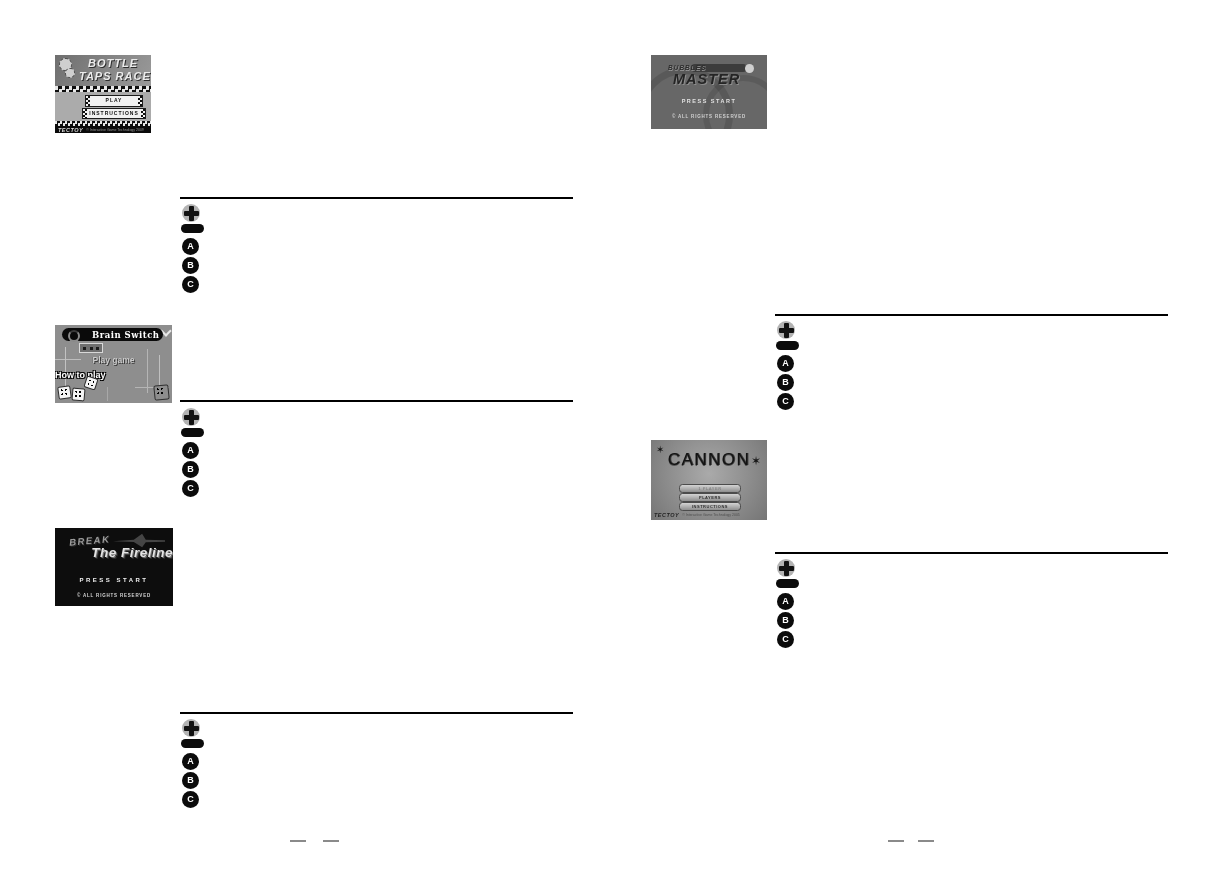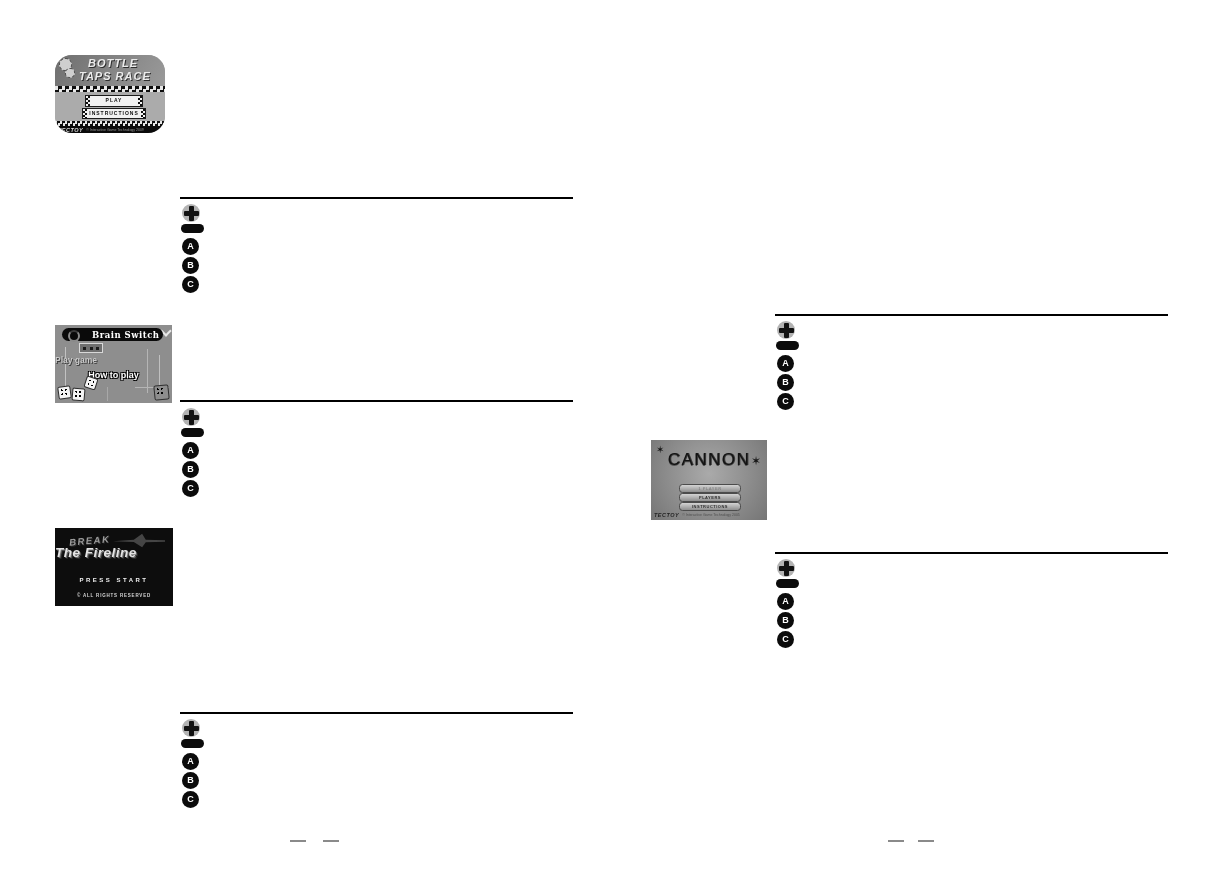--- a/index.html
+++ b/index.html
@@ -56,40 +56,40 @@
     background-position:10px 22px, 0px 34px, 92px 24px, 80px 62px, 52px 62px, 104px 30px;
     background-size:1px 42px, 26px 1px, 1px 44px, 34px 1px, 1px 14px, 1px 36px; }
   .bs-bar { position:absolute; left:7px; top:3px; width:101px; height:13px; background:#0a0a0a; border-radius:7px; }
   .bs-logo { position:absolute; left:6px; top:2px; width:8px; height:8px; border-radius:50%;
     border:2px solid #8a8a8a; border-top-color:#3a3a3a; }
   .bs-title { position:absolute; left:22px; top:2px; font-family:"DejaVu Serif", serif; font-weight:bold;
     font-size:8.5px; color:#ffffff; letter-spacing:0.5px;margin-left:8px; }
   .bs-chip { position:absolute; left:24px; top:18px; width:22px; height:8px; background:#6f6f6f;
     border:1px solid #d8d8d8; display:flex; align-items:center; justify-content:space-evenly; }
   .bs-chip i { width:3px; height:3px; background:#1a1a1a; display:block; }
-  .bs-menu1 { position:absolute; left:0; top:30px; width:100%; text-align:left; font-size:8.5px; font-weight:900;
+  .bs-menu1 { position:absolute; left:0; top:30px; width:100%; text-align:center; font-size:8.5px; font-weight:900;
     color:#cccccc; text-shadow:1px 1px 0 #3c3c3c, -0.5px -0.5px 0 #6a6a6a; }
-  .bs-menu2 { position:absolute; left:0; top:45px; width:100%; text-align:center; font-size:9px; font-weight:900;
+  .bs-menu2 { position:absolute; left:0; top:45px; width:100%; text-align:left; font-size:9px; font-weight:900;
     color:#ffffff; text-shadow:1px 1px 0 #000, -1px 1px 0 #000, 1px -1px 0 #000, -1px -1px 0 #000; }
   .die { position:absolute; border:1px solid #2e2e2e; border-radius:2px;
     background:
       radial-gradient(circle 1px at 3px 3px, #000 99%, transparent 100%),
       radial-gradient(circle 1px at 7px 7px, #000 99%, transparent 100%),
       radial-gradient(circle 1px at 7px 3px, #000 99%, transparent 100%),
       radial-gradient(circle 1px at 3px 7px, #000 99%, transparent 100%), #f4f4f4; }
   .bs-corner { position:absolute; right:2px; top:2px; width:6px; height:6px;
     border-right:2px solid #e8e8e8; border-bottom:2px solid #e8e8e8; transform:rotate(45deg); }
 
   
   .bf { background:#0d0d0d; }
   .bf-break { position:absolute; left:14px; top:7px; font-size:9.5px; font-style:italic; font-weight:900;
     color:#9b9b9b; letter-spacing:1.5px; transform:rotate(-5deg); text-shadow:1px 1px 0 #2a2a2a; }
   .bf-plane { position:absolute; left:58px; top:5px; width:52px; height:15px; background:#454545;
     clip-path:polygon(0% 55%, 40% 45%, 56% 5%, 63% 45%, 100% 48%, 100% 58%, 63% 62%, 56% 95%, 40% 60%); }
-  .bf-title { position:absolute; left:0; top:17px; width:100%; text-align:left; font-size:13.5px;
+  .bf-title { position:absolute; left:0; top:17px; width:100%; text-align:right; font-size:13.5px;
     font-style:italic; font-weight:900; color:#e4e4e4; letter-spacing:0.5px;
     text-shadow:1px 1px 0 #6f6f6f, 2px 2px 0 #262626; }
   .bf-press { position:absolute; left:0; top:49px; width:100%; text-align:center; font-size:6px;
     letter-spacing:2.5px; font-weight:bold; color:#f0f0f0; }
   .bf-rights { position:absolute; left:0; top:65px; width:100%; text-align:center; font-size:4.5px;
     letter-spacing:0.8px; font-weight:bold; color:#d6d6d6; }
 
   
   .bm { background:#676767; }
   .bm-swirl1 { position:absolute; left:-14px; top:12px; width:82px; height:82px; border-radius:50%;
@@ -120,21 +120,21 @@
   .cn-bottom .copy { color:#4f4f4f; }
 
   
   .page-dash { position:absolute; width:16px; height:2px; background:#8a8a8a; }
 </style>
 </head>
 <body>
 
 <div class="page">
 
-  <div class="shot bt" style="left:55px; top:55px; width:110px; height:78px;border-radius:17px;">
+  <div class="shot bt" style="left:55px; top:55px; width:96px; height:78px;">
     <div class="bt-top">
       <div class="cap" style="left:4px; top:3px; width:11px; height:11px;"></div>
       <div class="cap" style="left:10px; top:13px; width:8px; height:8px;"></div>
       <div class="bt-title1">BOTTLE</div>
       <div class="bt-title2">TAPS RACE</div>
     </div>
     <div class="abs checker" style="left:0; top:31px; width:117px; height:6px;"></div>
     <div class="bt-mid"></div>
     <div class="pill" style="left:30px; top:40px; width:56px; height:10px;">
       <span class="edge"></span>
@@ -203,20 +203,30 @@
     <div class="dpad"></div>
     <div class="startbar"></div>
     <div class="circle-btn btn-a">A</div>
     <div class="circle-btn btn-b">B</div>
     <div class="circle-btn btn-c">C</div>
   </div>
 
   <div class="page-dash" style="left:290px; top:840px;"></div>
   <div class="page-dash" style="left:323px; top:840px;"></div>
 
+  <div class="shot bm" style="left:651px; top:55px; width:116px; height:74px;">
+    <div class="bm-swirl1"></div>
+    <div class="bm-swirl2"></div>
+    <div class="bm-pipe"></div>
+    <div class="bm-ball"></div>
+    <div class="bm-title1">BUBBLES</div>
+    <div class="bm-title2">MASTER</div>
+    <div class="bm-press">PRESS START</div>
+    <div class="bm-rights">© ALL RIGHTS RESERVED</div>
+  </div>
 
   <div class="hrule" style="left:775px; top:314px; width:393px;"></div>
   <div class="ctrl-block" style="left:777px; top:321px;">
     <div class="dpad"></div>
     <div class="startbar"></div>
     <div class="circle-btn btn-a">A</div>
     <div class="circle-btn btn-b">B</div>
     <div class="circle-btn btn-c">C</div>
   </div>
 

